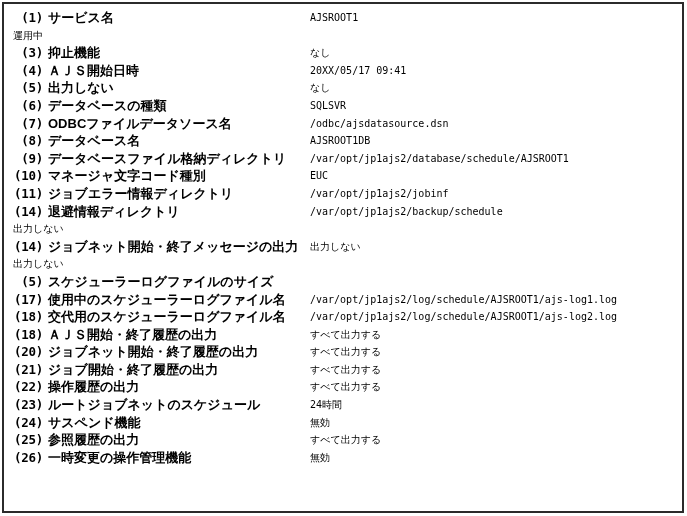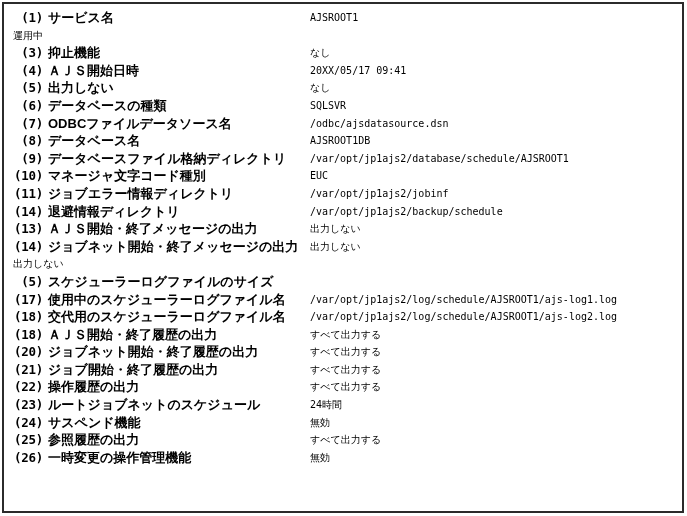--- a/index.html
+++ b/index.html
@@ -142,23 +142,20 @@
   </div>
 
   <div class="row">
     <div class="label-cell">
       <span class="num">(14)</span><span class="lbl">退避情報ディレクトリ</span>
     </div>
     <div class="value-cell">/var/opt/jp1ajs2/backup/schedule</div>
   </div>
 
   <div class="row">
-    <div class="label-cell">
-      <span class="num">(13)</span><span class="lbl">ＡＪＳ開始・終了メッセージの出力</span>
-    </div>
     <div class="value-cell">出力しない</div>
   </div>
 
   <div class="row">
     <div class="label-cell">
       <span class="num">(14)</span><span class="lbl">ジョブネット開始・終了メッセージの出力</span>
     </div>
     <div class="value-cell">出力しない</div>
   </div>
 

